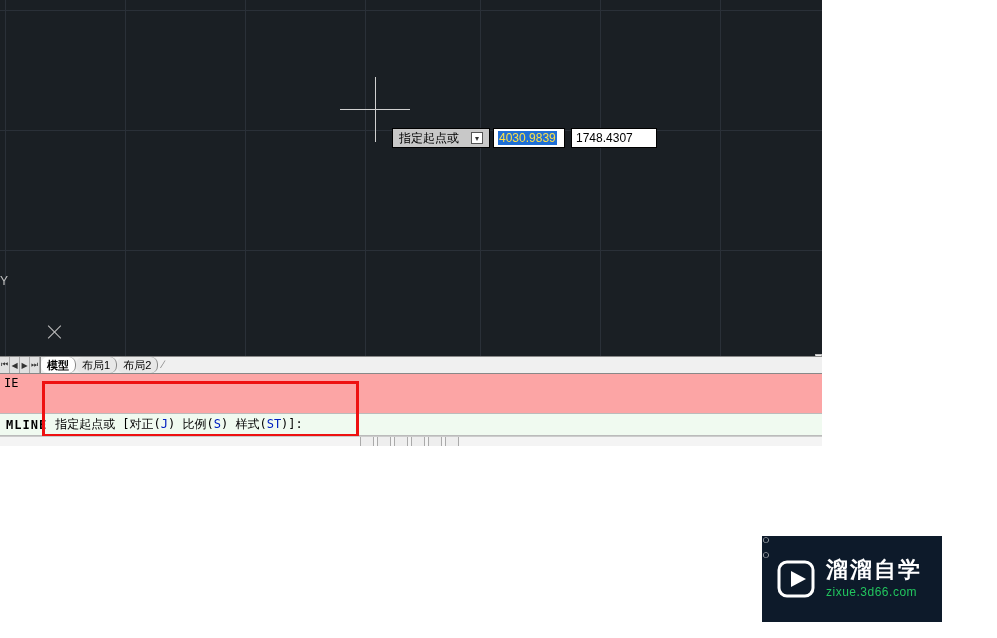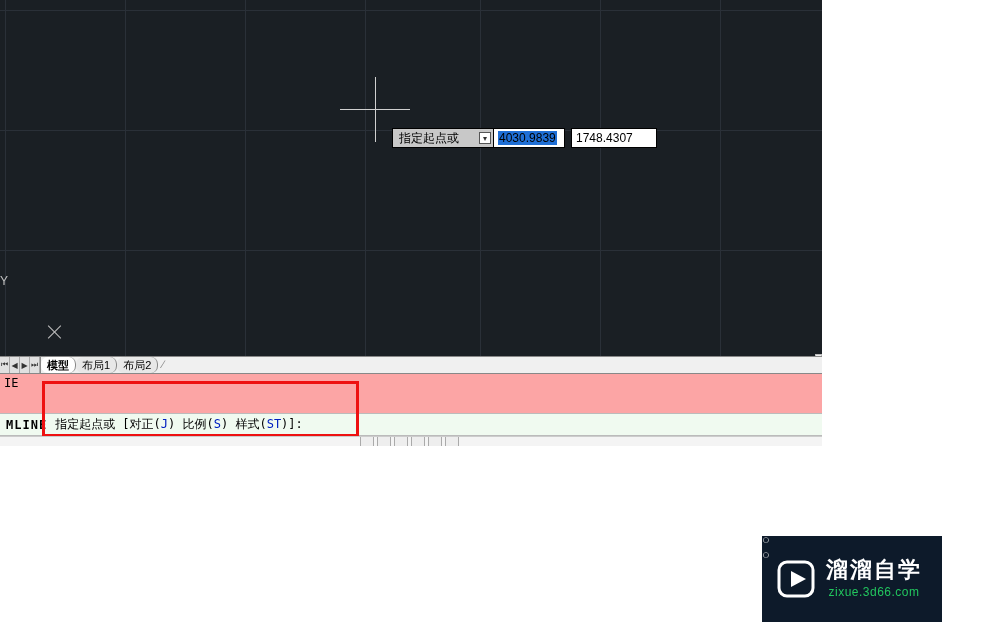--- a/index.html
+++ b/index.html
@@ -52,21 +52,21 @@
     .din-label {
       position: absolute;
       left: 392px;
       top: 128px;
       background: #c8c8c8;
       border: 1px solid #000;
       padding: 2px 6px;
       font-size: 12px;
       display: flex;
       align-items: center;
-      gap: 20px;
+      gap: 12px;
       height: 20px;
     }
     .din-label-txt { color: #000; }
     .din-dropdown-icon {
       width: 12px;
       height: 12px;
       background: #fff;
       border: 1px solid #555;
       display: flex;
       align-items: center;
@@ -85,21 +85,21 @@
       color: #000;
       display: flex;
       align-items: center;
     }
     .din-box1 {
       left: 493px;
       width: 72px;
     }
     .din-box1 span {
       background: #1f6fd6;
-      color: #000000;
+      color: #fde047;
       padding: 0 1px;
     }
     .din-box2 {
       left: 571px;
       width: 86px;
     }
     
     .ucs-y {
       position: absolute;
       left: 0px;
@@ -285,21 +285,20 @@
       height: 40px;
       display: flex;
       align-items: center;
       justify-content: center;
     }
     .brand-logo svg { display: block; }
     .brand-text {
       display: flex;
       flex-direction: column;
       margin-left: 10px;
-      align-items: center;
     }
     .brand-zh {
       font-size: 22px;
       font-weight: bold;
       letter-spacing: 2px;
       line-height: 1;
     }
     .brand-en {
       font-size: 12px;
       letter-spacing: 0.5px;

